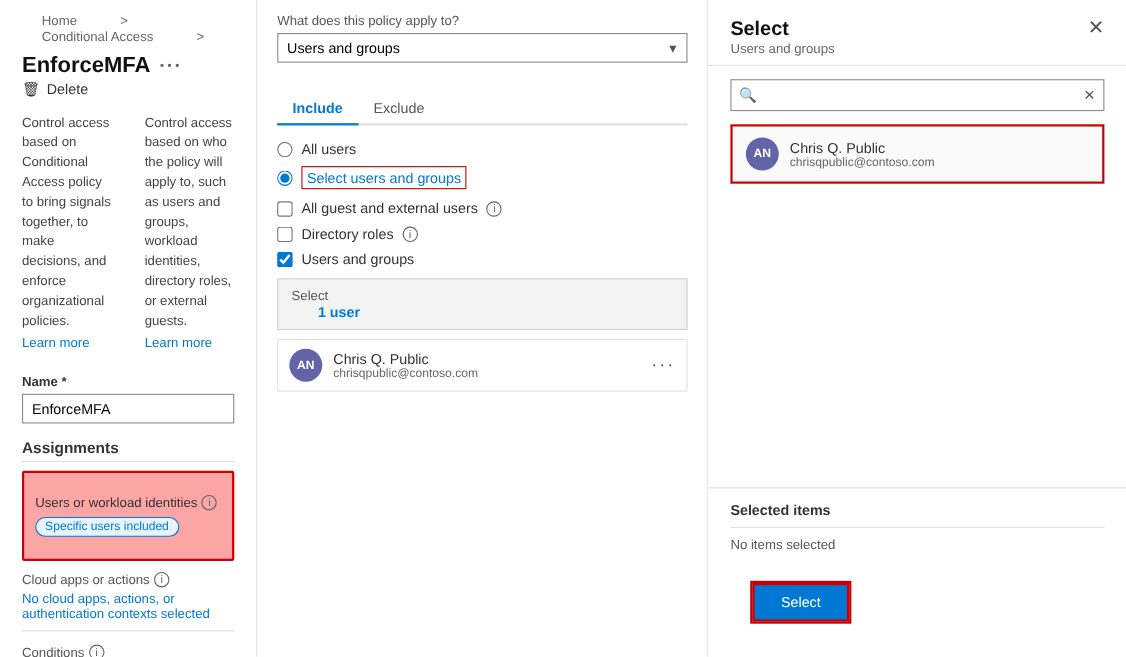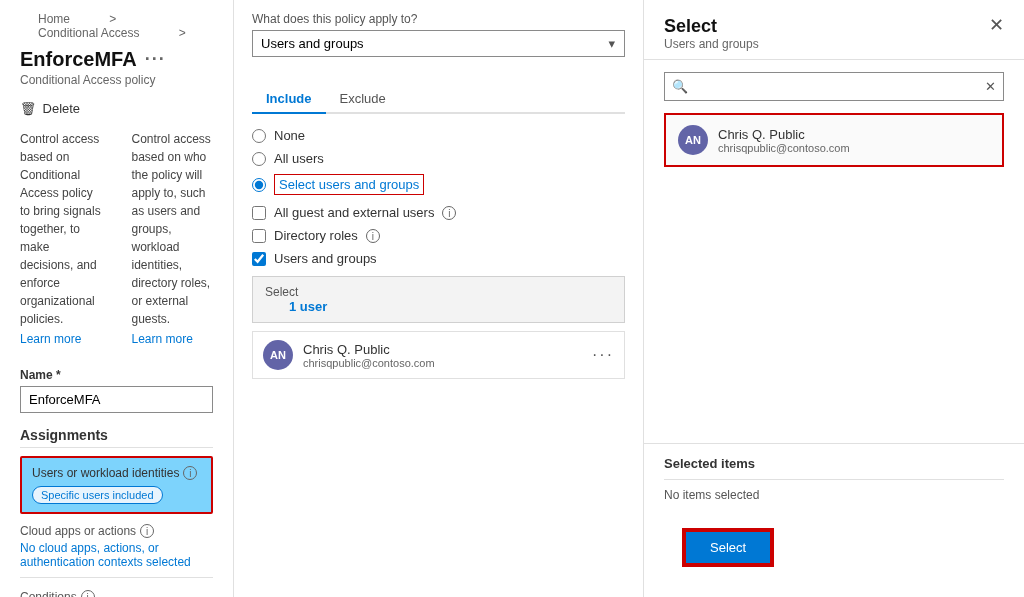--- a/index.html
+++ b/index.html
@@ -18,21 +18,21 @@
 
     .description-area { display: flex; gap: 30px; margin-bottom: 18px; }
     .desc-block { flex: 1; font-size: 12px; color: #444; line-height: 1.5; }
     .desc-block a { color: #0078d4; text-decoration: none; }
 
     .field-label { font-size: 12px; font-weight: 600; margin-bottom: 4px; }
     .text-input { width: 100%; border: 1px solid #8a8a8a; padding: 5px 8px; font-size: 13px; margin-bottom: 14px; outline: none; }
 
     .section-title { font-size: 14px; font-weight: 600; margin-bottom: 8px; padding-bottom: 4px; border-bottom: 1px solid #e0e0e0; }
 
-    .assignment-box { border: 2px solid #c00; border-radius: 2px; padding: 8px 10px; margin-bottom: 10px; background: #7dd3fc; }
+    .assignment-box { border: 2px solid #c00; border-radius: 2px; padding: 20px 10px; margin-bottom: 10px; background: #fca5a5; }
     .assignment-label { font-size: 12px; color: #333; margin-bottom: 6px; display: flex; align-items: center; gap: 4px; }
     .assignment-tag { background: #e8f4fd; border: 1px solid #0078d4; color: #0078d4; font-size: 11px; padding: 2px 8px; border-radius: 10px; display: inline-block; cursor: pointer; }
 
     .link-item { color: #0078d4; font-size: 12px; text-decoration: none; display: block; margin: 2px 0; cursor: pointer; }
 
     .sub-section { margin-bottom: 12px; }
     .sub-section-label { font-size: 12px; color: #555; margin-bottom: 3px; display: flex; align-items: center; gap: 4px; }
     .selected-value { color: #0078d4; font-size: 12px; cursor: pointer; }
 
     
@@ -100,21 +100,20 @@
     <span style="cursor:pointer;">Home</span>
     <span>&gt;</span>
     <span style="cursor:pointer;">Conditional Access</span>
     <span>&gt;</span>
   </div>
 
   <div class="page-title">
     <span>EnforceMFA</span>
     <span class="ellipsis">···</span>
   </div>
-  <div class="page-subtitle">Conditional Access policy</div>
 
   <button class="delete-btn">
     <span>🗑</span>
     <span>Delete</span>
   </button>
 
   <div class="description-area">
     <div class="desc-block">
       <span>Control access based on Conditional Access policy to bring signals together, to make decisions, and enforce organizational policies.</span><br>
       <a class="link-item">Learn more</a>
@@ -174,24 +173,20 @@
       <option>Users and groups</option>
     </select>
   </div>
 
   <div class="tabs">
     <button class="tab active">Include</button>
     <button class="tab">Exclude</button>
   </div>
 
   <div class="radio-group">
-    <label class="radio-item">
-      <input type="radio" name="scope" style="">
-      <span>None</span>
-    </label>
     <label class="radio-item">
       <input type="radio" name="scope" style="">
       <span>All users</span>
     </label>
     <label class="radio-item">
       <input type="radio" name="scope" checked="" style="">
       <span style="color:#0078d4;border:1px solid #c00;padding:2px 4px;">Select users and groups</span>
     </label>
   </div>
 

